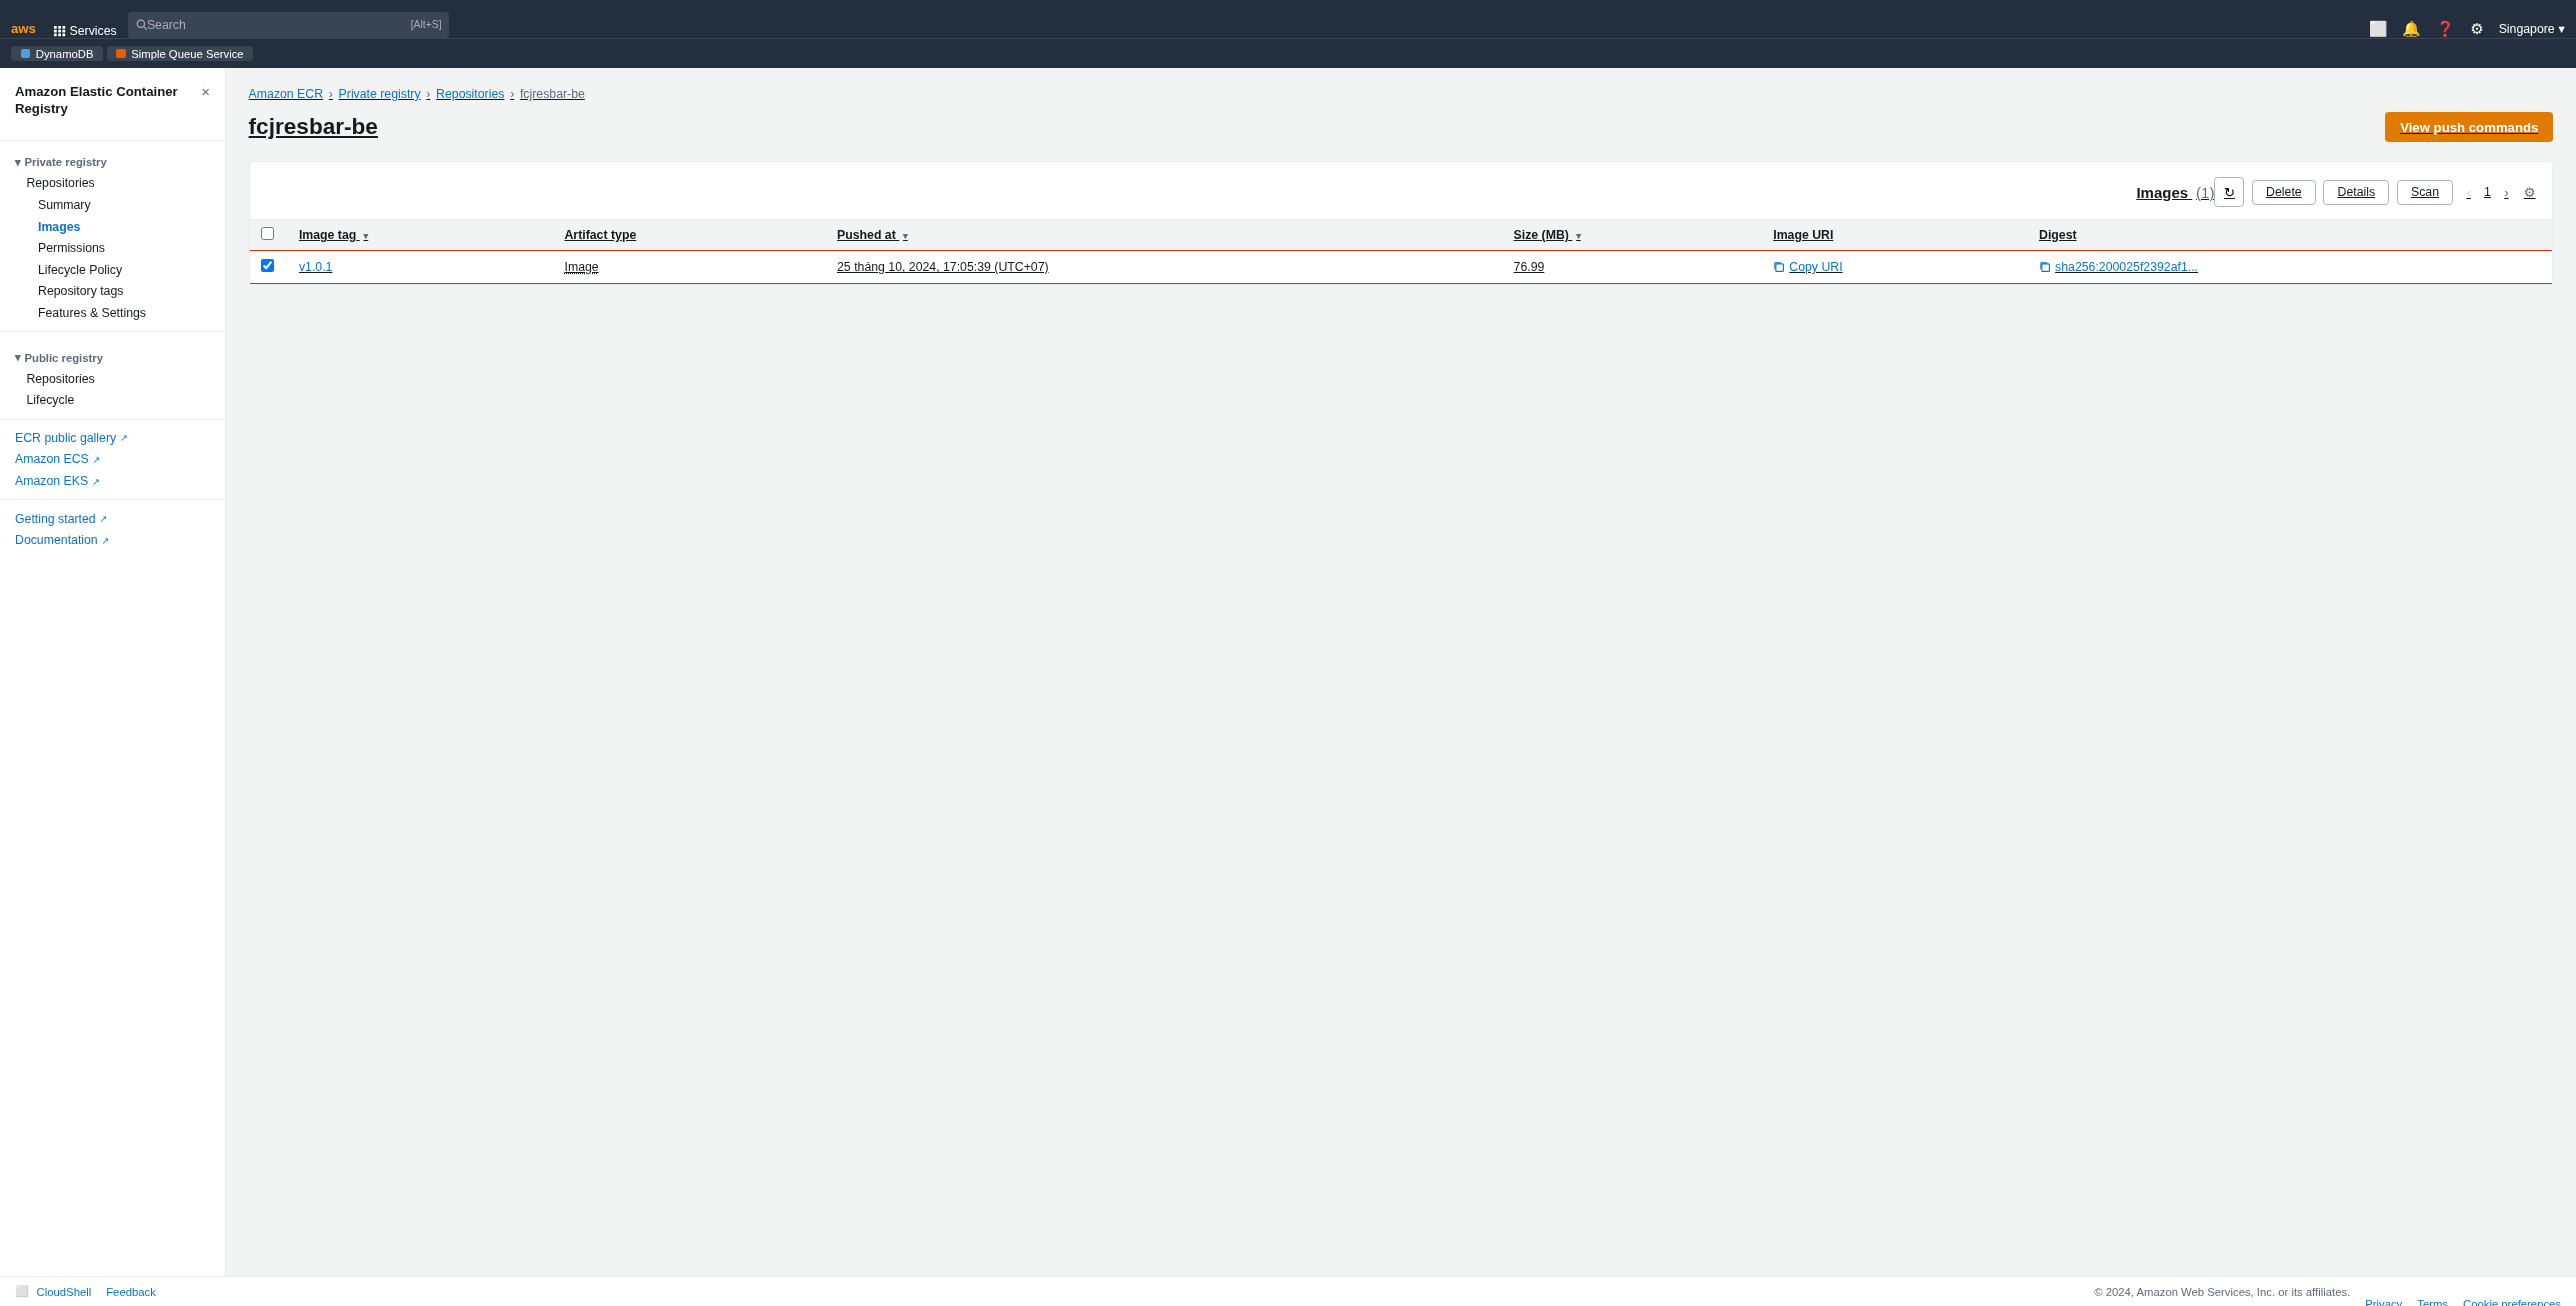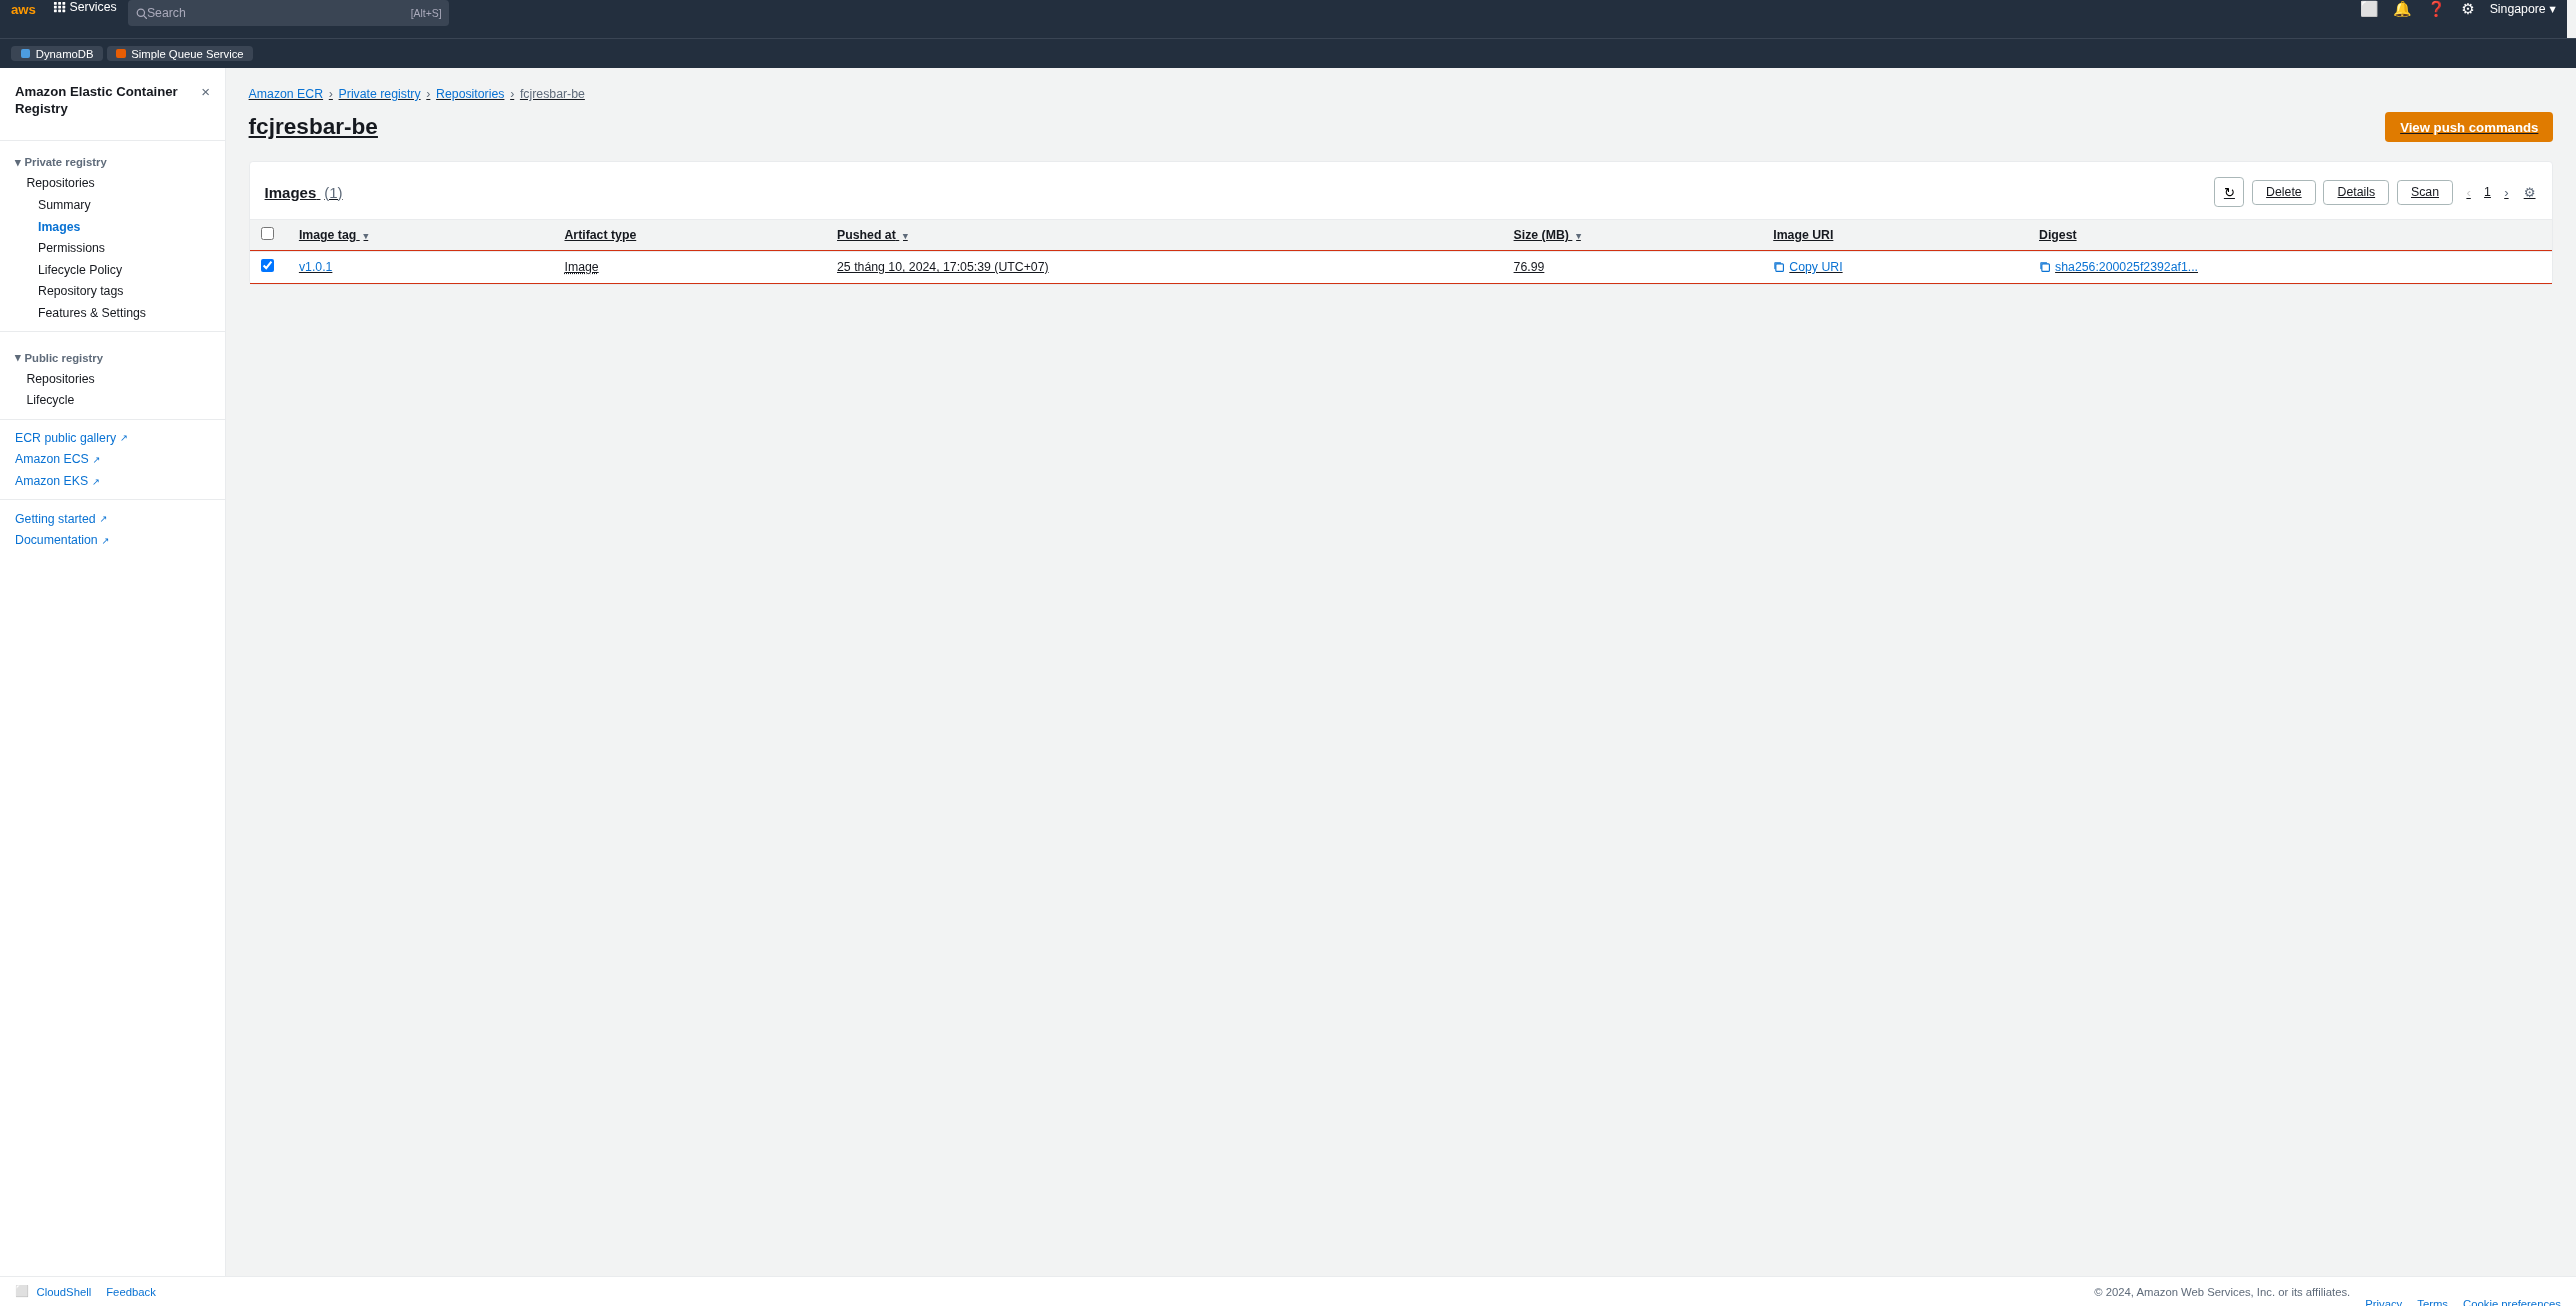--- a/index.html
+++ b/index.html
@@ -3,25 +3,25 @@
   <meta charset="utf-8">
   <style>
     * { box-sizing: border-box; margin: 0; padding: 0; }
     body { font-family: "Amazon Ember", Arial, sans-serif; font-size: 13.2px; background: #f2f3f3; color: #16191f; }
 
     
     .top-nav {
       background: #232f3e;
       height: 38px;
       display: flex;
-      align-items: flex-start;
+      align-items: flex-end;
       padding: 0 11.3px;
       gap: 11.3px;
       position: fixed;
-      top: 0; left: 0; right: 9px;
+      top: 0; left: 0; right: 0;
       z-index: 100;
     }
     .aws-logo {
       display: flex; align-items: center; gap: 3.8px;
     }
     .aws-logo svg { width: 30px; height: 19px; }
     .services-btn {
       display: flex; align-items: center; gap: 3.8px;
       color: #fff; font-size: 12.3px; cursor: pointer;
       background: none; border: none;
@@ -157,21 +157,21 @@
     }
 
     
     .panel {
       background: #fff;
       border: 0.9px solid #e9ebed;
       border-radius: 3.8px;
       padding: 0;
     }
     .panel-header {
-      display: flex; align-items: center; justify-content: space-between;
+      display: flex; align-items: center; justify-content: flex-end;
       padding: 15px 15px 11.3px;
       border-bottom: 0.9px solid #e9ebed;
     }
     .panel-title { font-size: 15px; font-weight: 700; }
     .panel-actions { display: flex; align-items: center; gap: 7.5px; }
     .btn-icon {
       background: #fff; border: 0.9px solid #aab7b8; border-radius: 3.8px;
       width: 30px; height: 30px; display: flex; align-items: center;
       justify-content: center; cursor: pointer; font-size: 13.2px;
     }

